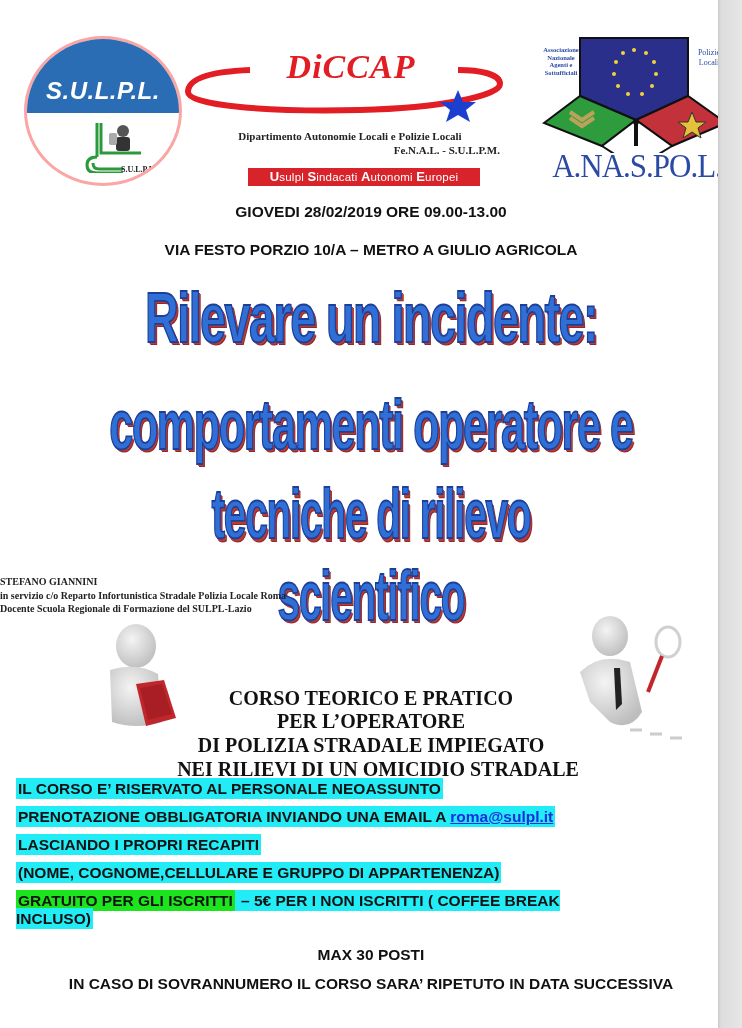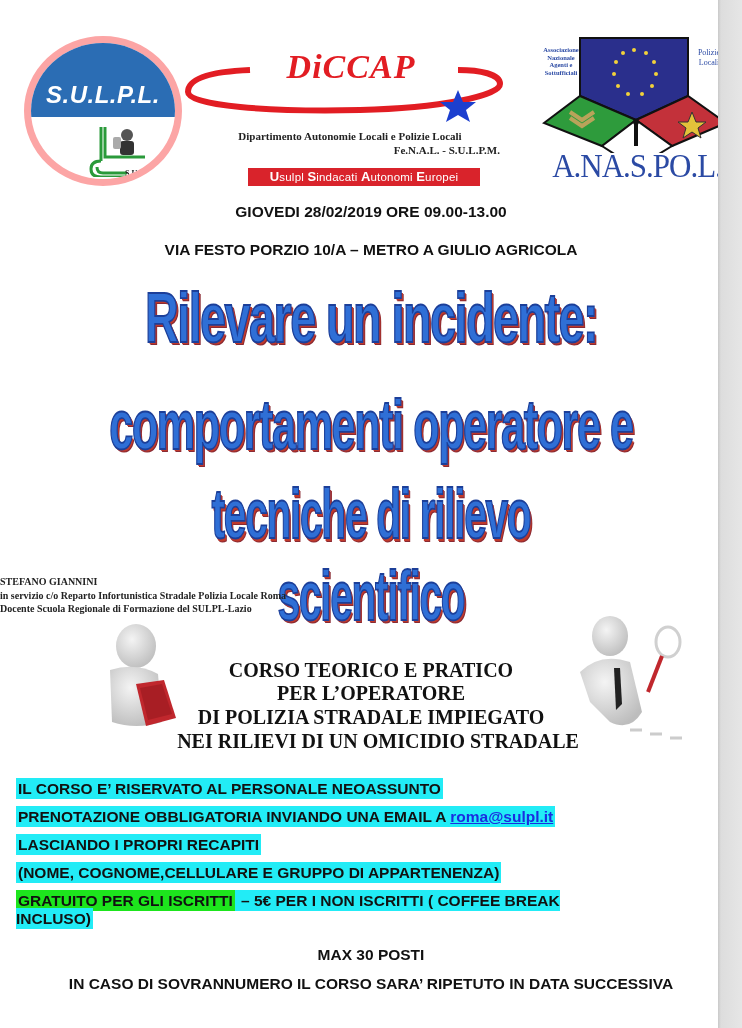--- a/index.html
+++ b/index.html
@@ -11,21 +11,21 @@
   .page {
     position:absolute; left:0; top:0; width:718px; height:1028px; background:#ffffff;
   }
   .page-edge {
     position:absolute; left:718px; top:0; width:24px; height:1028px;
     background:linear-gradient(to right, #c9c9c9 0px, #dddddd 3px, #e6e6e6 24px);
   }
   
   .logo-sulpl {
     position:absolute; left:24px; top:36px; width:158px; height:150px;
-    border-radius:50%; overflow:hidden; border:7px solid #fca5a5; box-sizing:border-box;
+    border-radius:50%; overflow:hidden; border:3px solid #fca5a5; box-sizing:border-box;
     background:#ffffff;
   }
   .logo-sulpl .top {
     position:absolute; left:0; top:0; width:100%; height:74px; background:#2b6db4;
   }
   .logo-sulpl .title {
     position:absolute; left:0; width:100%; top:38px; text-align:center;
     color:#ffffff; font-weight:bold; font-style:italic; font-size:24px; letter-spacing:0.5px;
   }
   .logo-sulpl .emblem {
@@ -91,21 +91,21 @@
     letter-spacing:-2px;
   }
   
   .speaker {
     position:absolute; left:0; width:742px; text-align:left;
     font-family:"Liberation Serif", serif; font-weight:bold; color:#222; font-size:10px;
   }
   
   .course {
     position:absolute; left:0; width:742px; text-align:center;
-    font-family:"Liberation Serif", serif; font-weight:bold; color:#111; font-size:20px; line-height:21px;
+    font-family:"Liberation Serif", serif; font-weight:bold; color:#111; font-size:20px; line-height:21px;margin-top:28px;
   }
   .figure { position:absolute; }
   
   .hl-line {
     position:absolute; left:0; width:590px; text-align:left;
     font-family:"Liberation Sans", sans-serif; font-weight:bold; color:#111; font-size:15.5px;margin-left:16px;
   }
   .hl { background:#22ecf6; padding:2px 2px; }
   .hl-green { background:#1de51d; padding:2px 2px; }
   .email-link { color:#1a2de0; text-decoration:underline; }

